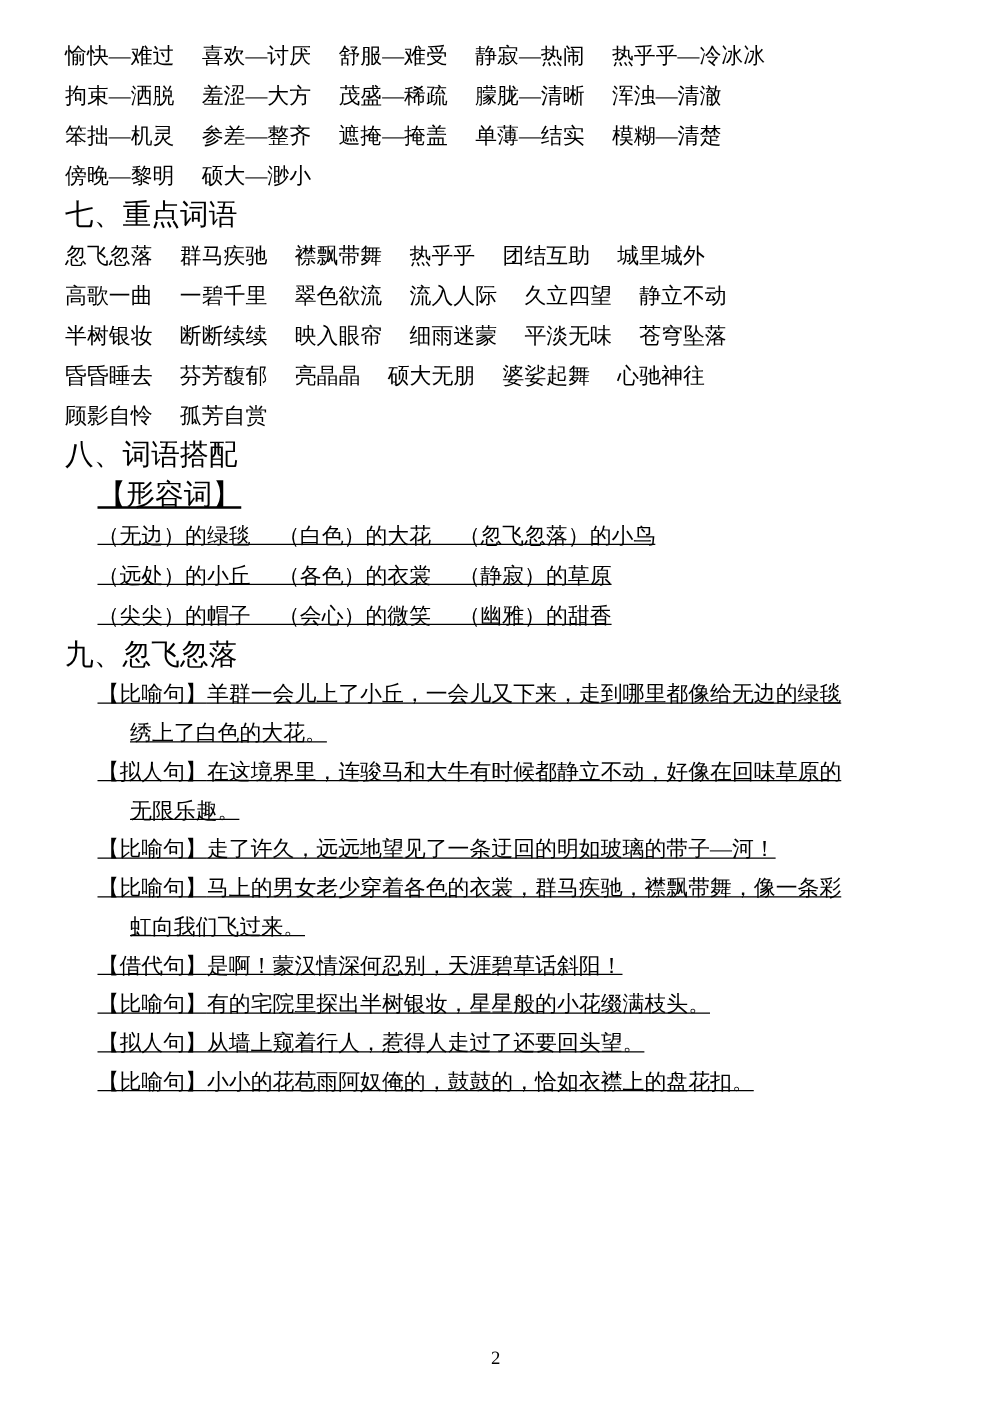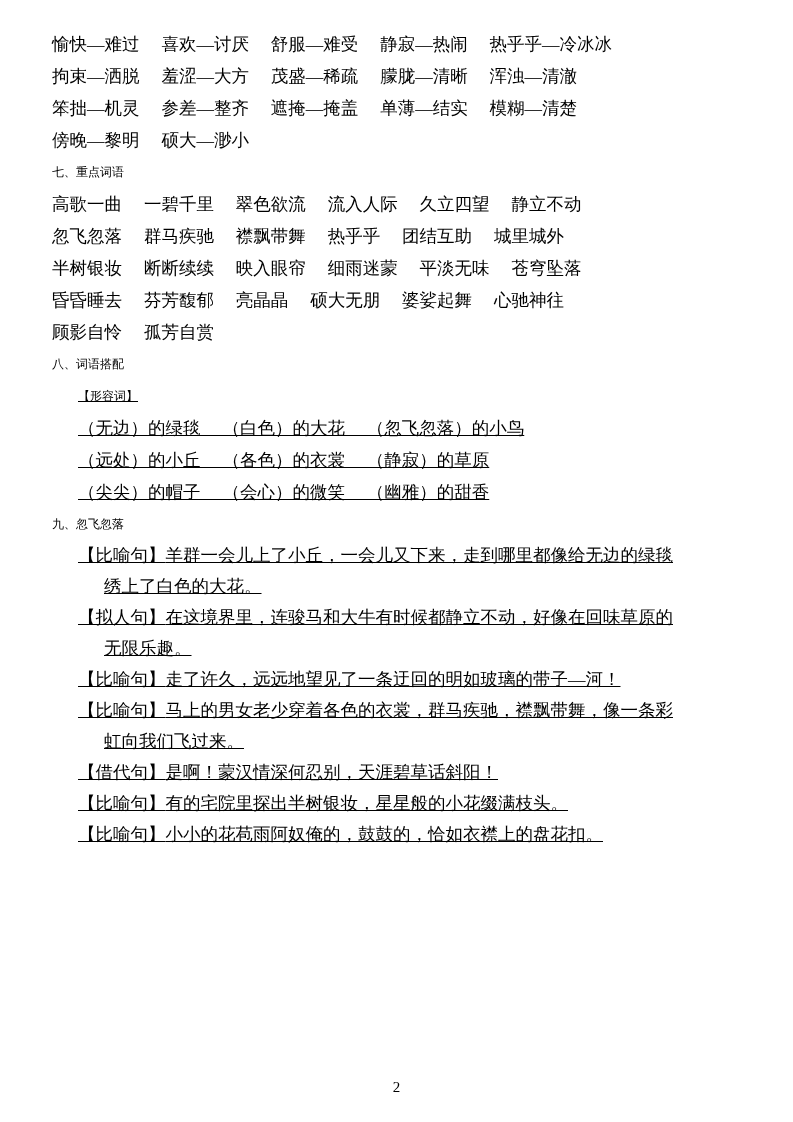--- a/index.html
+++ b/index.html
@@ -22,21 +22,21 @@
     height: 1122px;
     box-sizing: border-box;
     padding: 28px 52px 0 52px;
   }
   .wordrow {
     font-size: 17.5px;
     line-height: 32px;
     white-space: pre;
   }
   .heading {
-    font-size: 12px;
+    font-size: 23px;
     line-height: 32px;
     white-space: pre;
   }
   .indent1 { padding-left: 26px; text-decoration: underline; }
   .sent {
     font-size: 17.5px;
     line-height: 31px;
     padding-left: 26px;
     text-indent: 0;
     text-decoration: underline;
@@ -63,22 +63,22 @@
   <div>
     <div class="wordrow">愉快—难过　 喜欢—讨厌　 舒服—难受　 静寂—热闹　 热乎乎—冷冰冰</div>
     <div class="wordrow">拘束—洒脱　 羞涩—大方　 茂盛—稀疏　 朦胧—清晰　 浑浊—清澈</div>
     <div class="wordrow">笨拙—机灵　 参差—整齐　 遮掩—掩盖　 单薄—结实　 模糊—清楚</div>
     <div class="wordrow">傍晚—黎明　 硕大—渺小</div>
   </div>
 
   <div class="heading">七、重点词语</div>
 
   <div>
+    <div class="wordrow">忽飞忽落　 群马疾驰　 襟飘带舞　 热乎乎　 团结互助　 城里城外</div>
     <div class="wordrow">高歌一曲　 一碧千里　 翠色欲流　 流入人际　 久立四望　 静立不动</div>
-    <div class="wordrow">忽飞忽落　 群马疾驰　 襟飘带舞　 热乎乎　 团结互助　 城里城外</div>
     <div class="wordrow">半树银妆　 断断续续　 映入眼帘　 细雨迷蒙　 平淡无味　 苍穹坠落</div>
     <div class="wordrow">昏昏睡去　 芬芳馥郁　 亮晶晶　 硕大无朋　 婆娑起舞　 心驰神往</div>
     <div class="wordrow">顾影自怜　 孤芳自赏</div>
   </div>
 
   <div class="heading">八、词语搭配</div>
   <div class="heading indent1">【形容词】</div>
 
   <div>
     <div class="wordrow indent1">（无边）的绿毯　 （白色）的大花　 （忽飞忽落）的小鸟</div>
@@ -111,20 +111,23 @@
 
 
     <div class="sent">
       <span class="tag">【借代句】</span><span class="body">是啊！蒙汉情深何忍别，天涯碧草话斜阳！</span>
     </div>
 
     <div class="sent">
       <span class="tag">【比喻句】</span><span class="body">有的宅院里探出半树银妆，星星般的小花缀满枝头。</span>
     </div>
 
+    <div class="sent">
+      <span class="tag">【拟人句】</span><span class="body">从墙上窥着行人，惹得人走过了还要回头望。</span>
+    </div>
 
 
     <div class="sent">
       <span class="tag">【比喻句】</span><span class="body">小小的花苞雨阿奴俺的，鼓鼓的，恰如衣襟上的盘花扣。</span>
     </div>
 
   </div>
 
   <div class="pagenum">2</div>
 </div>

